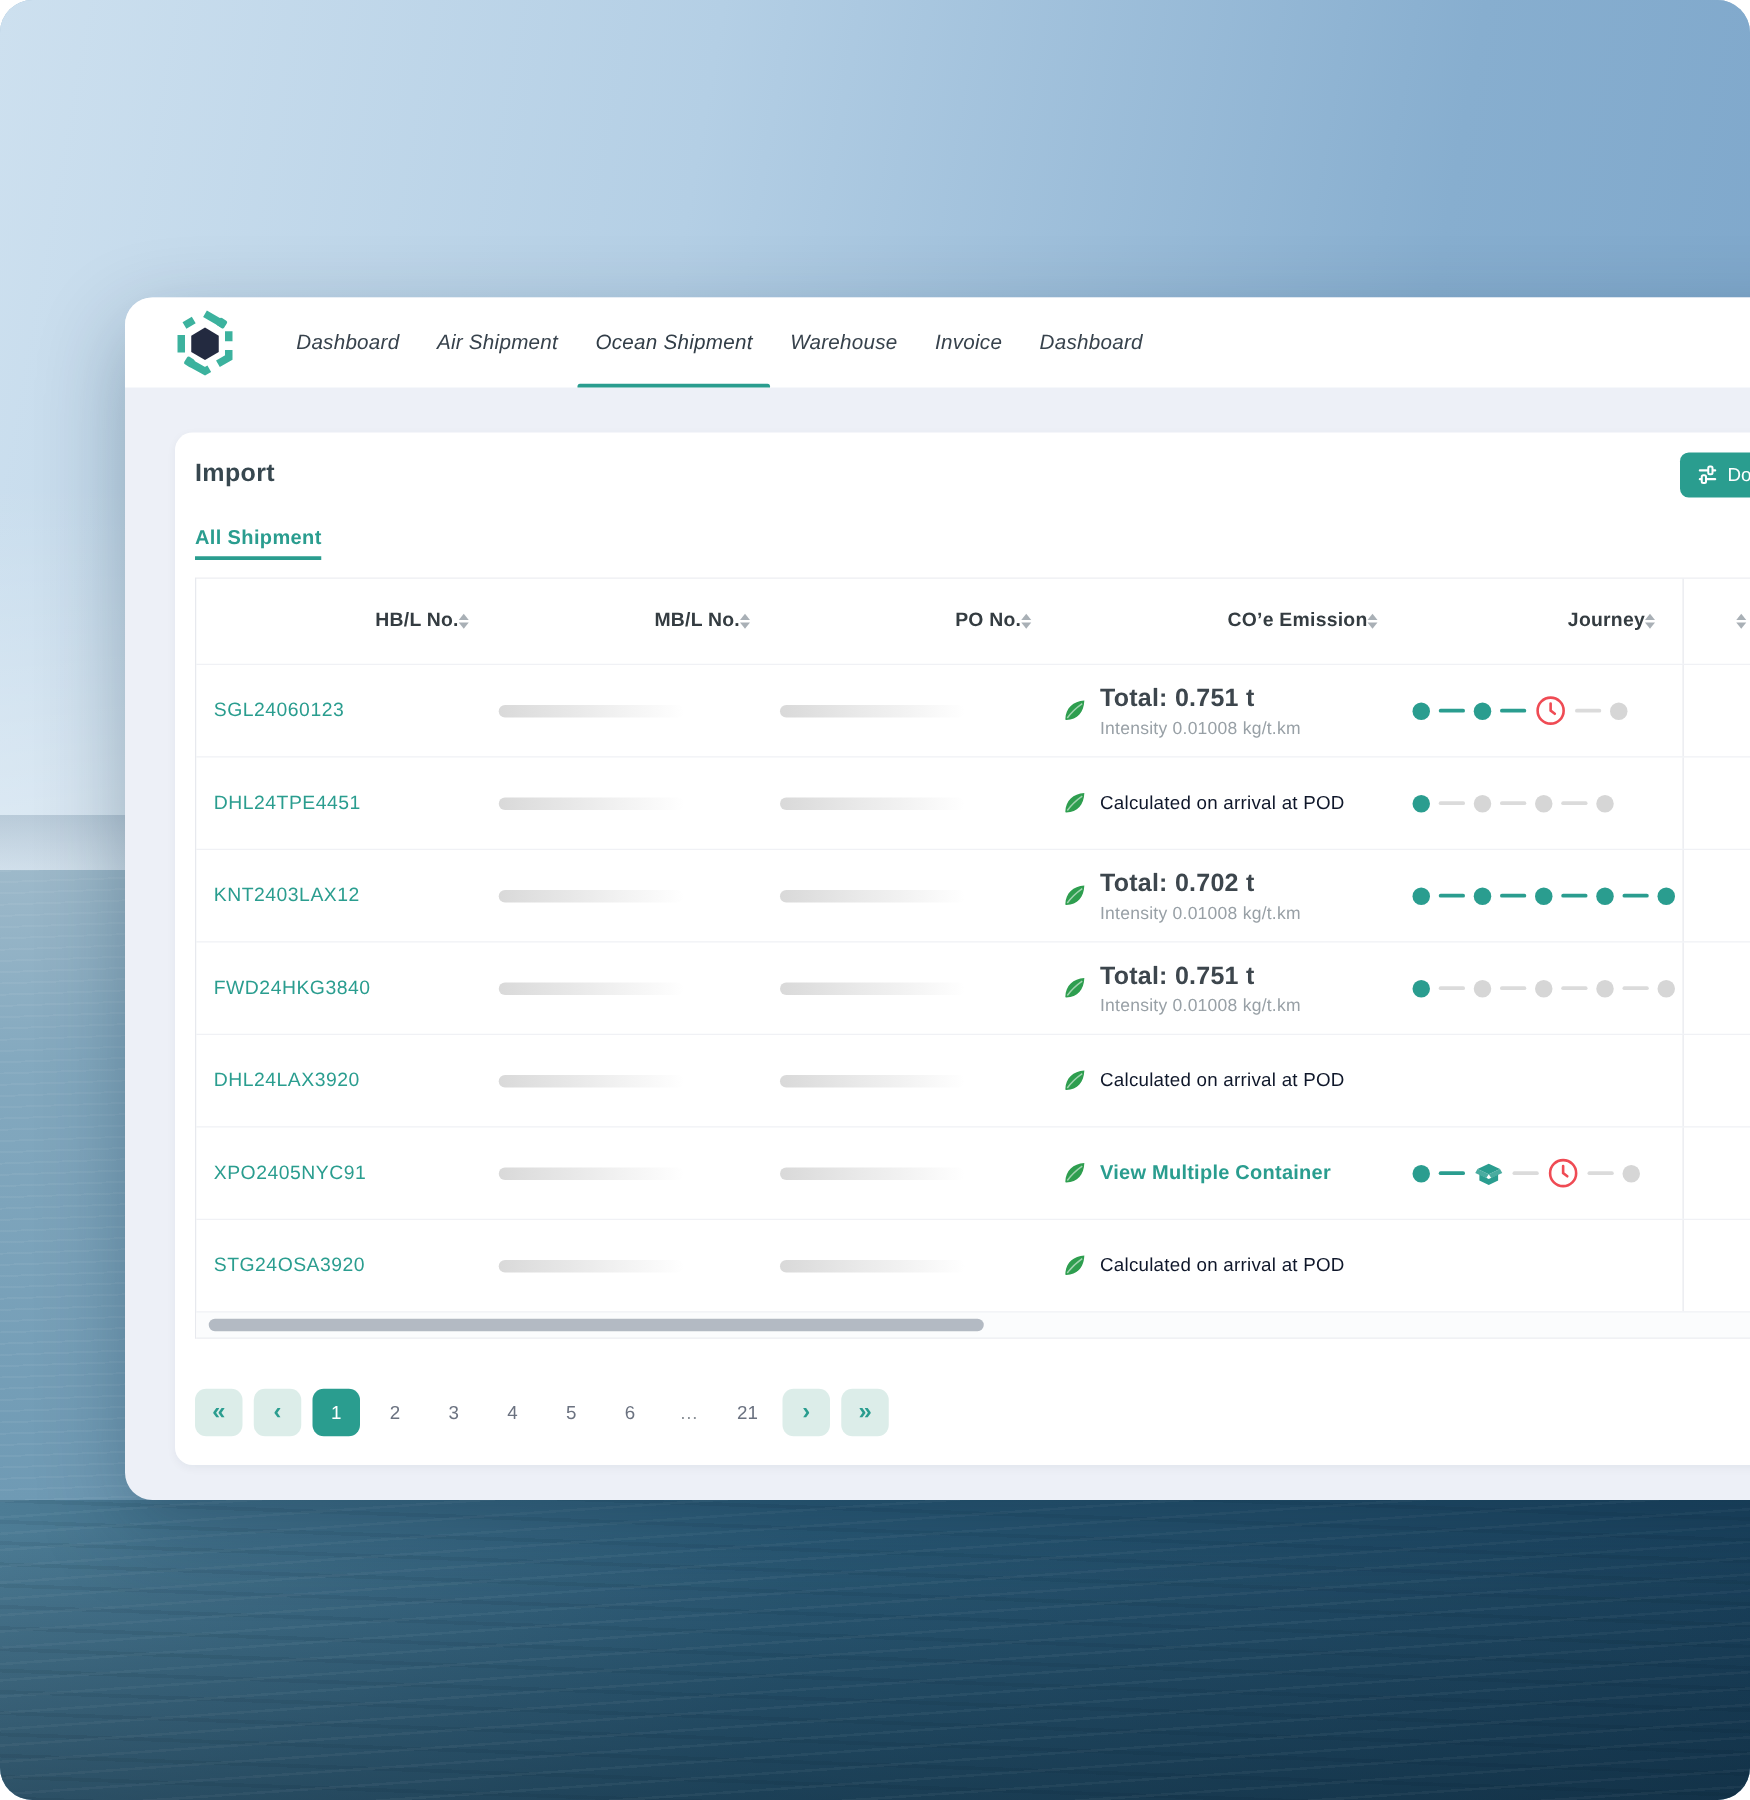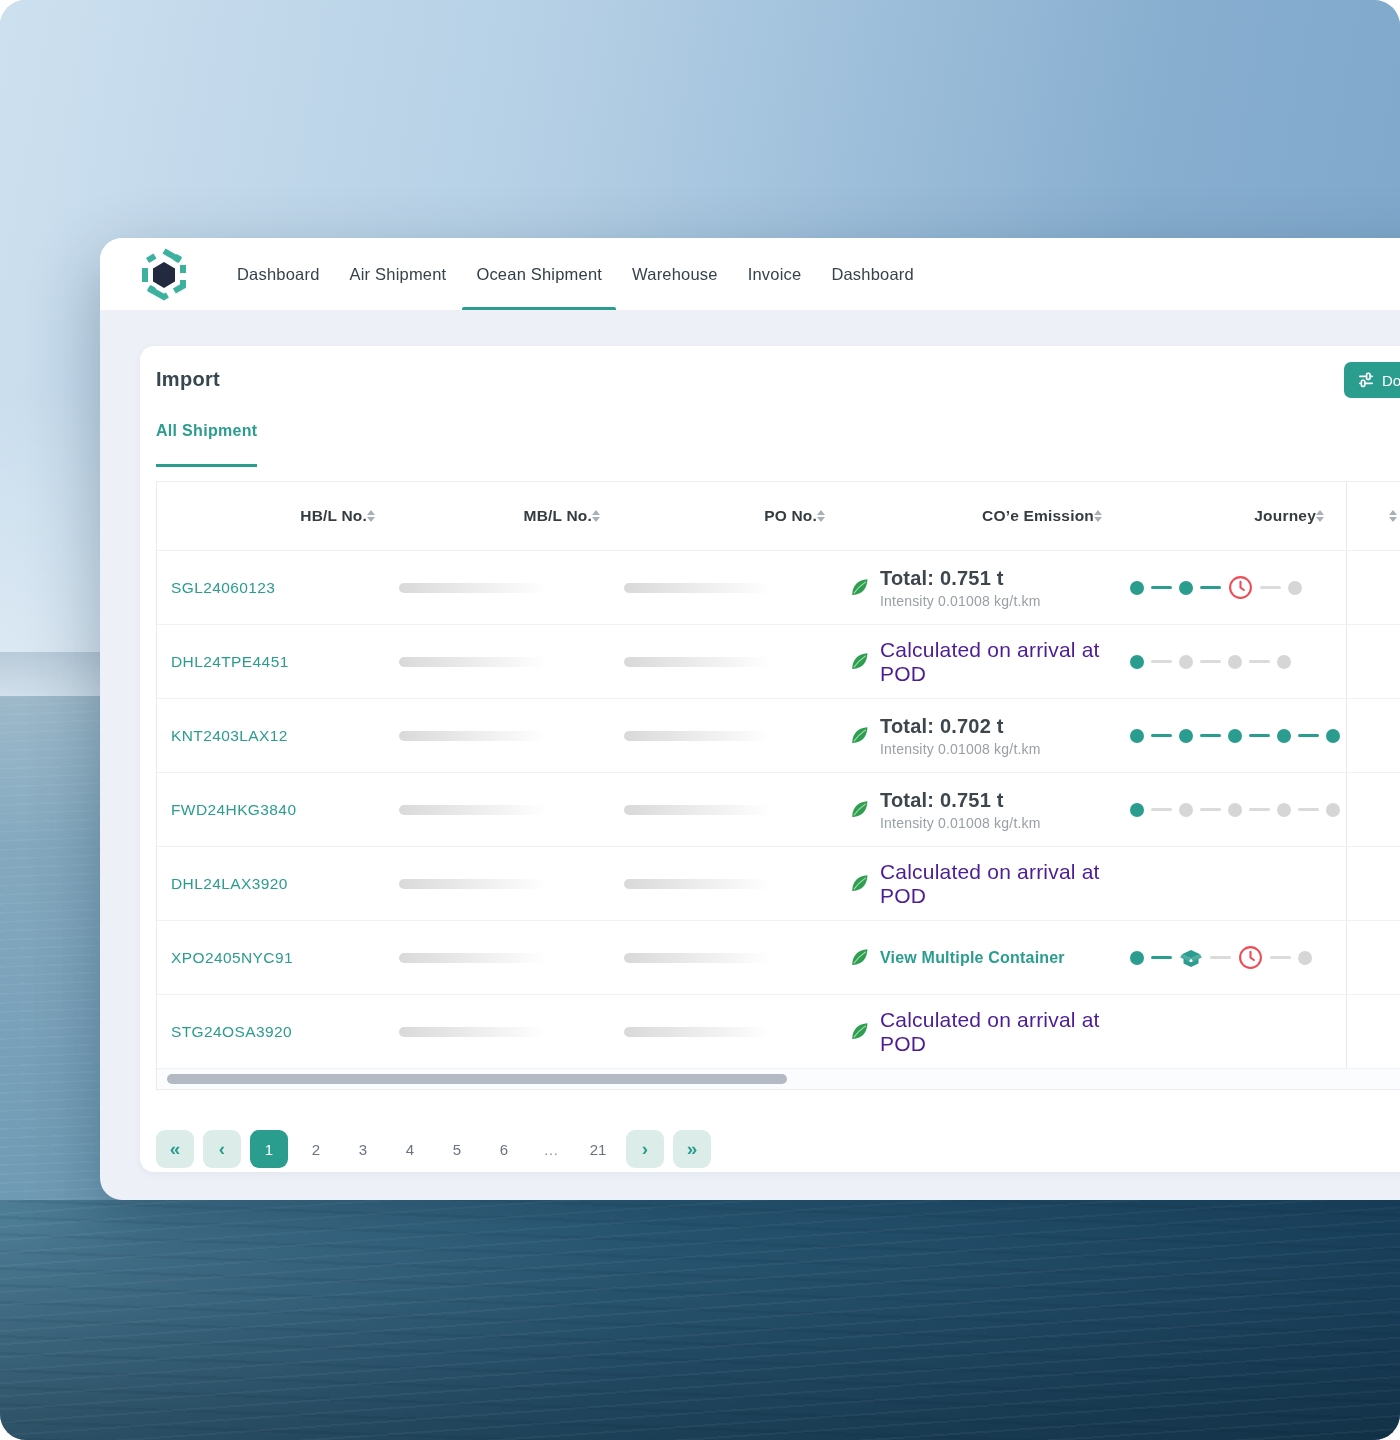--- a/index.html
+++ b/index.html
@@ -32,36 +32,36 @@
     background:repeating-linear-gradient(176deg,rgba(255,255,255,.07) 0 2px,rgba(0,0,0,0) 2px 13px),
                repeating-linear-gradient(2deg,rgba(0,20,35,.10) 0 3px,rgba(0,0,0,0) 3px 17px);}
   
   .app{position:absolute;left:100px;top:238px;width:1380px;height:962px;
     border-radius:22px;background:#EDF0F7;box-shadow:0 24px 70px rgba(8,38,58,.30);}
   .navbar{height:72px;background:#fff;border-radius:22px 22px 0 0;
     display:flex;align-items:center;padding-left:36px;}
   .logo{width:56px;height:56px;margin-right:30px;flex:0 0 auto;}
   .nav-menu{display:flex;height:100%;align-items:stretch;list-style:none;margin:0;padding:0;}
   .nav-item{display:flex;align-items:center;padding:0 14px;margin:0 1px;position:relative;
-    font-size:16.5px;color:var(--ink);letter-spacing:.2px;cursor:pointer;white-space:nowrap;}
+    font-size:16.5px;color:var(--ink);letter-spacing:.2px;cursor:pointer;white-space:nowrap;font-style:italic;}
   .nav-item.active{color:#313d47;}
   .nav-item.active::after{content:"";position:absolute;left:0;right:0;bottom:0;height:3px;
     background:var(--accent);border-radius:2px 2px 0 0;}
   .content{padding:36px 0 0 40px;}
   
   .panel{background:#fff;border-radius:14px;width:1340px;height:826px;box-sizing:border-box;
     padding:16px 16px 0 16px;box-shadow:0 2px 8px rgba(25,39,52,.05);}
   .panel-head{display:flex;justify-content:space-between;align-items:flex-start;}
   .page-title{font-size:20px;font-weight:700;color:#37474F;letter-spacing:.3px;padding-top:6px;}
   .dl-btn{background:var(--accent);color:#fff;border:none;border-radius:7px;height:36px;
     min-width:120px;display:flex;align-items:center;gap:8px;padding:0 14px;font-size:15px;
     font-family:inherit;cursor:pointer;}
   .tabs{margin-top:24px;}
   .tab{display:inline-block;color:var(--accent);font-size:16px;font-weight:700;
-    letter-spacing:.3px;padding-bottom:24px;border-bottom:3px solid var(--accent);cursor:pointer;}
+    letter-spacing:.3px;padding-bottom:5px;border-bottom:3px solid var(--accent);cursor:pointer;}
   
   .tbl{margin-top:14px;border-top:1px solid #EDEEF2;border-left:1px solid #E7E9EE;}
   .thead{display:flex;height:68px;align-items:center;}
   .cell{box-sizing:border-box;flex:0 0 auto;}
   .c1{width:240px;} .c2{width:225px;} .c3{width:225px;} .c4{width:277px;} .c5{width:222px;}
   .c6{flex:1 1 auto;border-left:1px solid #E7E9EE;align-self:stretch;display:flex;align-items:center;padding-left:42px;}
   .hcell{display:flex;align-items:center;justify-content:flex-end;padding:0 22px 0 14px;}
   .hlabel{font-size:15.5px;font-weight:700;color:var(--ink-strong);letter-spacing:.2px;}
   .sort{display:inline-flex;flex-direction:column;gap:2.5px;cursor:pointer;}
   .sort i{display:block;width:0;height:0;border-left:4.5px solid transparent;border-right:4.5px solid transparent;}
@@ -70,21 +70,21 @@
   .trow{display:flex;height:73px;align-items:center;border-top:1px solid #F0F1F5;}
   .trow:first-child{border-top:none;}
   .tbody .trow{border-top:1px solid #F0F1F5;}
   .hbl{color:var(--accent);font-size:15.5px;letter-spacing:.4px;padding-left:14px;cursor:pointer;}
   .skel{margin-left:2px;width:148px;height:10px;border-radius:5px;
     background:linear-gradient(to right,#D9D9D9 0%,rgba(217,217,217,.45) 55%,rgba(217,217,217,0) 100%);}
   .emcell{display:flex;align-items:center;gap:10px;padding-left:2px;}
   .em-lines{display:flex;flex-direction:column;gap:3px;}
   .em-total{font-size:20px;font-weight:700;color:#3D464D;letter-spacing:.2px;}
   .em-int{font-size:14px;color:var(--gray);letter-spacing:.2px;}
-  .em-pending{font-size:21px;color:#4c1d95;letter-spacing:.2px;}
+  .em-pending{font-size:15px;color:#0f172a;letter-spacing:.2px;}
   .em-link{font-size:16px;font-weight:700;color:var(--accent);letter-spacing:.2px;cursor:pointer;}
   .jcell{display:flex;align-items:center;gap:7px;padding-left:6px;}
   .j-dot{width:14px;height:14px;border-radius:50%;background:var(--accent);}
   .j-dot.muted{background:var(--mut);}
   .j-dash{width:21px;height:3.5px;border-radius:2px;background:var(--accent);}
   .j-dash.muted{background:var(--mutd);}
   .j-ic{display:flex;align-items:center;}
   
   .scroll-row{position:relative;height:20px;border-top:1px solid #F0F1F5;border-bottom:1px solid #EBEDF1;background:#FBFCFD;}
   .scroll-thumb{position:absolute;left:10px;top:5px;width:620px;height:10px;border-radius:5px;background:#B3BAC3;cursor:grab;}

